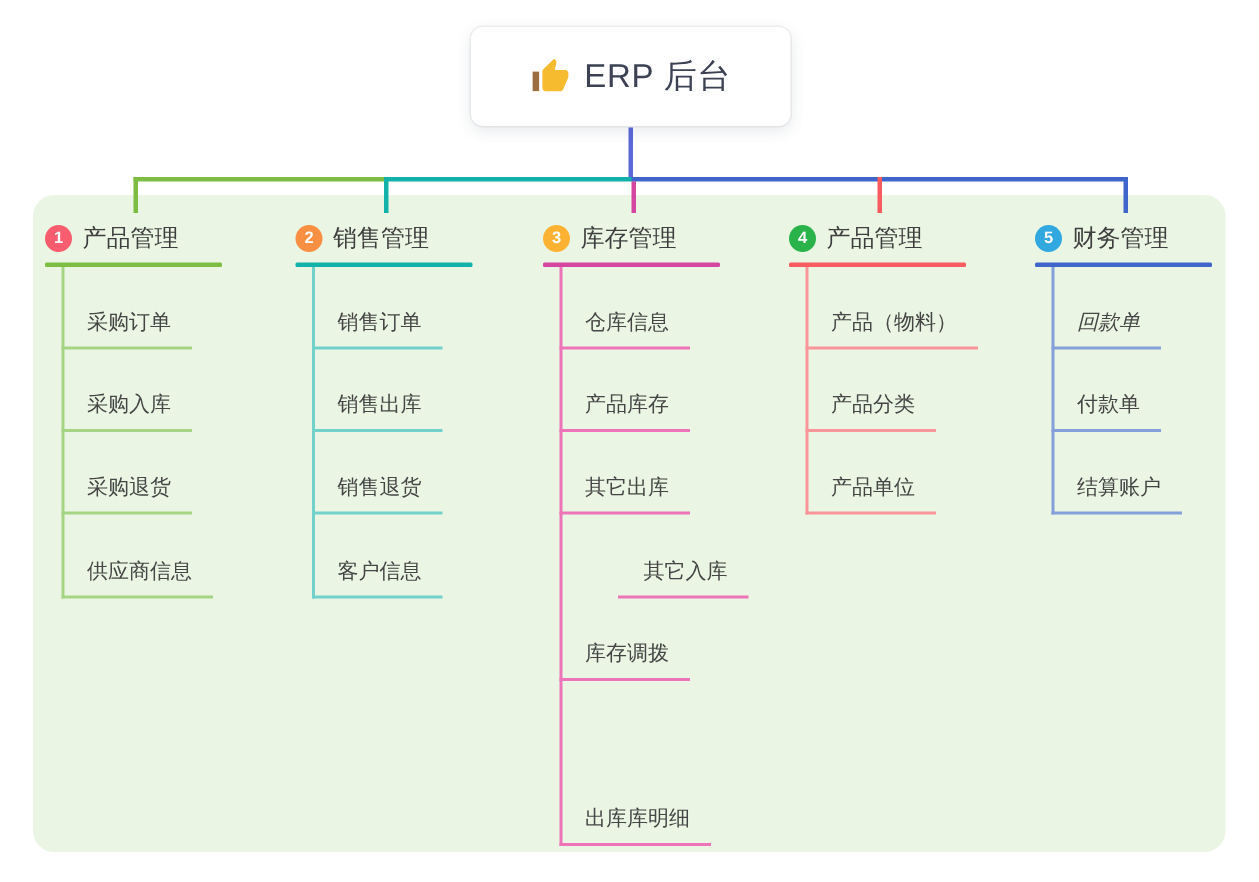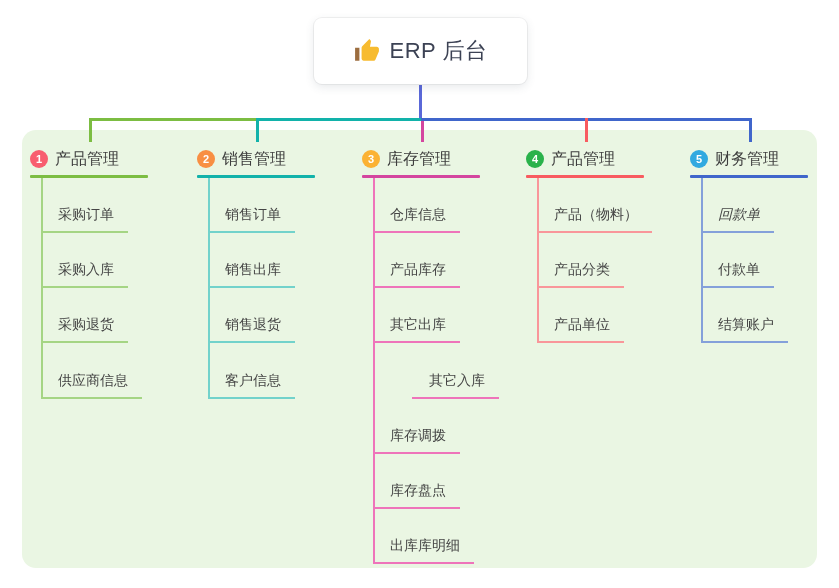--- a/index.html
+++ b/index.html
@@ -97,21 +97,20 @@
           <span class="badge" style="background: rgb(251, 178, 51);">3</span>
           <span class="b-label">库存管理</span>
         </div>
         <div class="b-underline" style="background: rgb(212, 70, 159);"></div>
         <div class="trunk" style="top: 31px; height: 386.2px; background: rgb(238, 116, 186);"></div>
         <div class="child" style="top: 58px; border-bottom: 2px solid rgb(238, 116, 186);">仓库信息</div>
         <div class="child" style="top: 113.2px; border-bottom: 2px solid rgb(238, 116, 186);">产品库存</div>
         <div class="child" style="top: 168.4px; border-bottom: 2px solid rgb(238, 116, 186);">其它出库</div>
         <div class="child" style="top: 223.6px; border-bottom: 2px solid rgb(238, 116, 186); margin-left: 39px;">其它入库</div>
         <div class="child" style="top: 278.8px; border-bottom: 2px solid rgb(238, 116, 186);">库存调拨</div>
-        <div class="child" style="top: 334px; border-bottom: 2px solid rgb(238, 116, 186);">库存盘点</div>
         <div class="child" style="top: 389.2px; border-bottom: 2px solid rgb(238, 116, 186);">出库库明细</div>
       </div>
       <div class="branch" style="left: 526px; top: 147px;">
         <div class="b-title">
           <span class="badge" style="background: rgb(42, 178, 75);">4</span>
           <span class="b-label">产品管理</span>
         </div>
         <div class="b-underline" style="background: rgb(248, 91, 96);"></div>
         <div class="trunk" style="top: 31px; height: 165.4px; background: rgb(249, 150, 154);"></div>
         <div class="child" style="top: 58px; border-bottom: 2px solid rgb(249, 150, 154);">产品（物料）</div>

